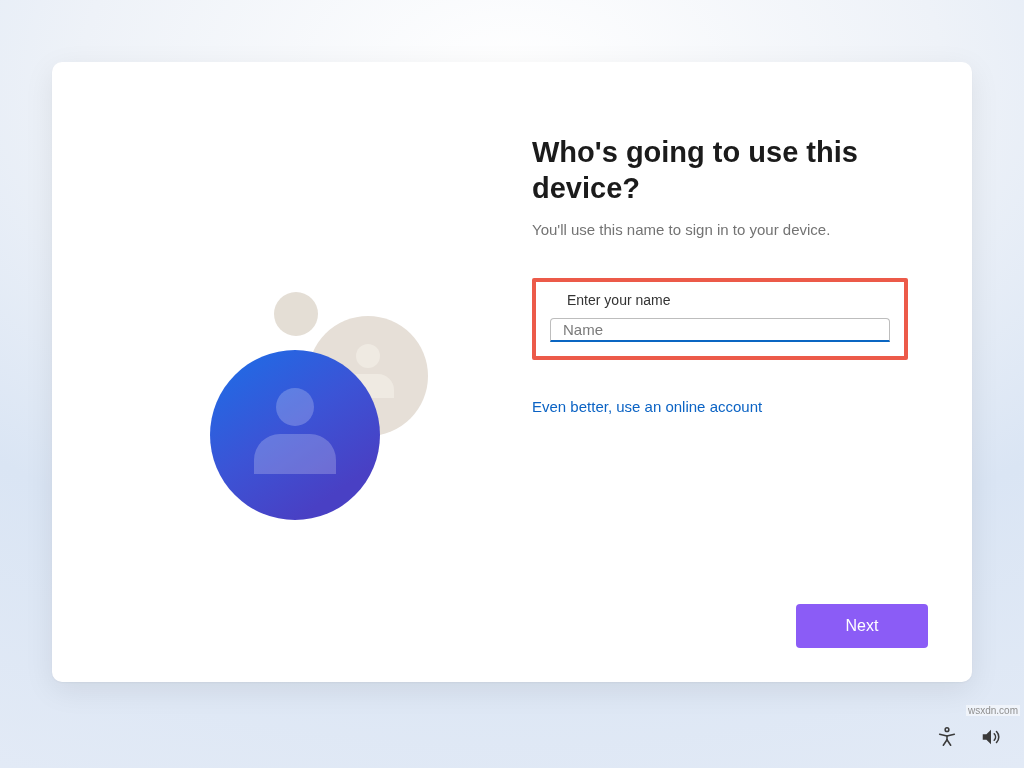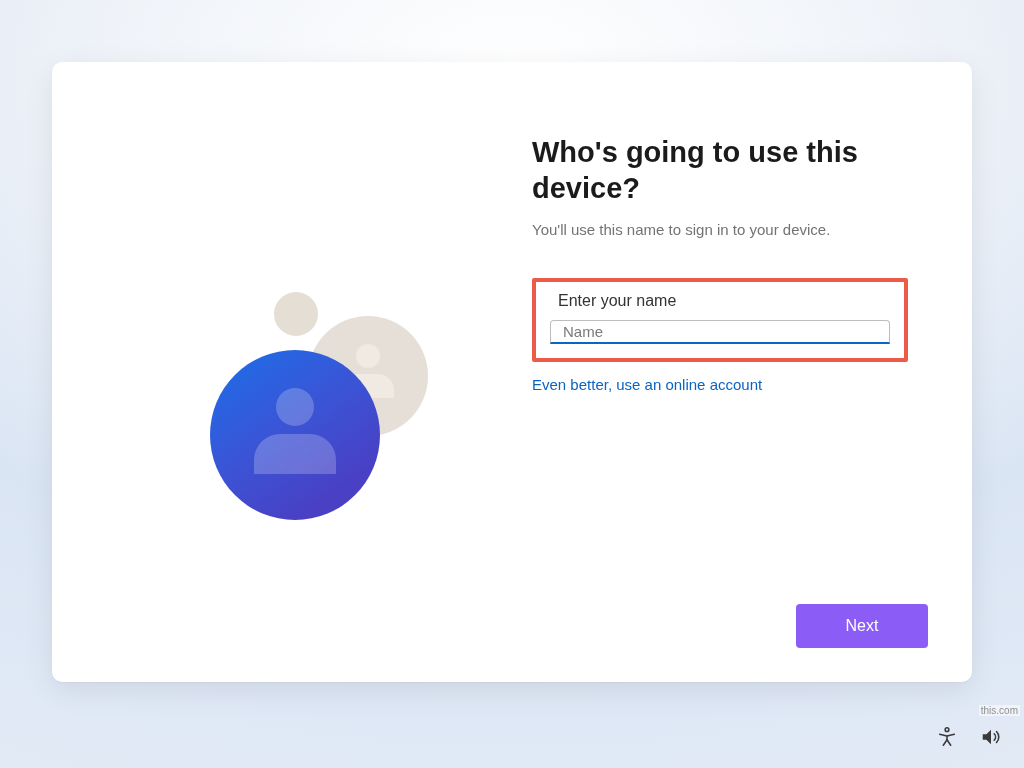--- a/index.html
+++ b/index.html
@@ -111,43 +111,43 @@
 
   .highlight-box {
     border: 4px solid #ec5a49;
     border-radius: 2px;
     padding: 10px 14px 14px 14px;
     width: 376px;
     box-sizing: border-box;
   }
 
   .field-label {
-    font-size: 16px;
+    font-size: 14px;
     color: #333;
-    margin: 0 0 10px 8px;
+    margin: 0 0 10px 17px;
   }
 
   .name-input {
     width: 100%;
     box-sizing: border-box;
     height: 24px;
     border: 1px solid #bdbdbd;
     border-bottom: 2px solid #0a66c2;
     border-radius: 4px 4px 0 0;
     padding: 0 12px;
     font-size: 15px;
     font-family: inherit;
     color: #333;
     outline: none;
   }
   .name-input::placeholder { color: #7a7a7a; }
 
   .online-link {
     display: inline-block;
-    margin-top: 14px;
+    margin-top: 38px;
     font-size: 15px;
     color: #0b63c4;
     cursor: pointer;
   }
 
   .next-button {
     position: absolute;
     right: 44px;
     bottom: 34px;
     width: 132px;
@@ -226,13 +226,13 @@
   </span>
   <span>
     <svg width="22" height="22" viewBox="0 0 24 24" fill="none" stroke="#3a3a3a" stroke-width="1.7" stroke-linecap="round" stroke-linejoin="round">
       <polygon points="3 9 7 9 12 4 12 20 7 15 3 15 3 9" fill="#3a3a3a" stroke="none"></polygon>
       <path d="M15.5 8.5a5 5 0 0 1 0 7"></path>
       <path d="M18 6a8.5 8.5 0 0 1 0 12"></path>
     </svg>
   </span>
 </div>
 
-<div class="watermark">this.com</div>
+<div class="watermark">wsxdn.com</div>
 
 </body></html>

